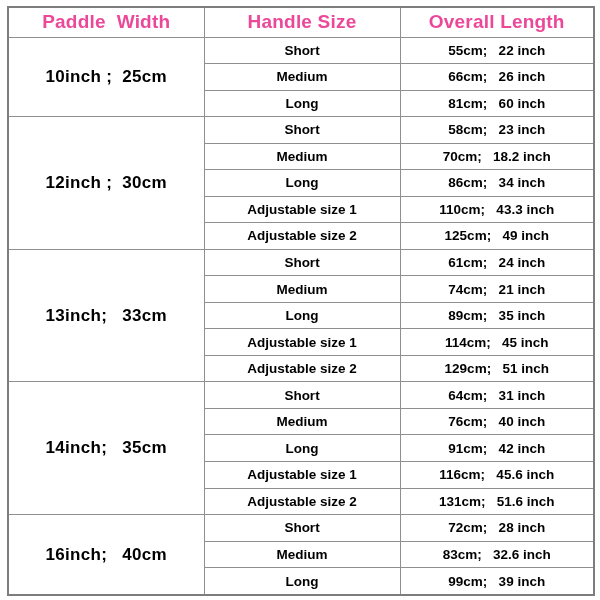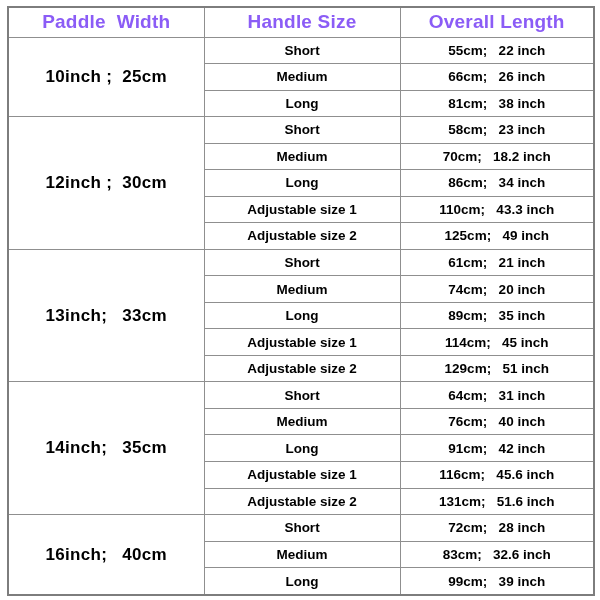--- a/index.html
+++ b/index.html
@@ -30,21 +30,21 @@
     text-align: center;
     vertical-align: middle;
     font-weight: 700;
     white-space: pre;
     padding: 0;
     color: #000000;
     overflow: hidden;
   }
   thead tr { height: 30px; }
   thead th {
-    color: #8b5cf6;
+    color: #ec4899;
     font-size: 19px;
     letter-spacing: 0.2px;
   }
   td.paddle { font-size: 17px; letter-spacing: 0.3px; }
   td.handle, td.length { font-size: 13.5px; }
 </style>
 </head>
 <body>
 
 <div class="chart-wrap">
@@ -67,21 +67,21 @@
         <td class="paddle" rowspan="3">10inch ;  25cm</td>
         <td class="handle">Short</td>
         <td class="length">55cm;   22 inch</td>
       </tr>
       <tr>
         <td class="handle">Medium</td>
         <td class="length">66cm;   26 inch</td>
       </tr>
       <tr>
         <td class="handle">Long</td>
-        <td class="length">81cm;   38 inch</td>
+        <td class="length">81cm;   60 inch</td>
       </tr>
 
       <tr>
         <td class="paddle" rowspan="5">12inch ;  30cm</td>
         <td class="handle">Short</td>
         <td class="length">58cm;   23 inch</td>
       </tr>
       <tr>
         <td class="handle">Medium</td>
         <td class="length">70cm;   18.2 inch</td>
@@ -95,25 +95,25 @@
         <td class="length">110cm;   43.3 inch</td>
       </tr>
       <tr>
         <td class="handle">Adjustable size 2</td>
         <td class="length">125cm;   49 inch</td>
       </tr>
 
       <tr>
         <td class="paddle" rowspan="5">13inch;   33cm</td>
         <td class="handle">Short</td>
-        <td class="length">61cm;   21 inch</td>
+        <td class="length">61cm;   24 inch</td>
       </tr>
       <tr>
         <td class="handle">Medium</td>
-        <td class="length">74cm;   20 inch</td>
+        <td class="length">74cm;   21 inch</td>
       </tr>
       <tr>
         <td class="handle">Long</td>
         <td class="length">89cm;   35 inch</td>
       </tr>
       <tr>
         <td class="handle">Adjustable size 1</td>
         <td class="length">114cm;   45 inch</td>
       </tr>
       <tr>

